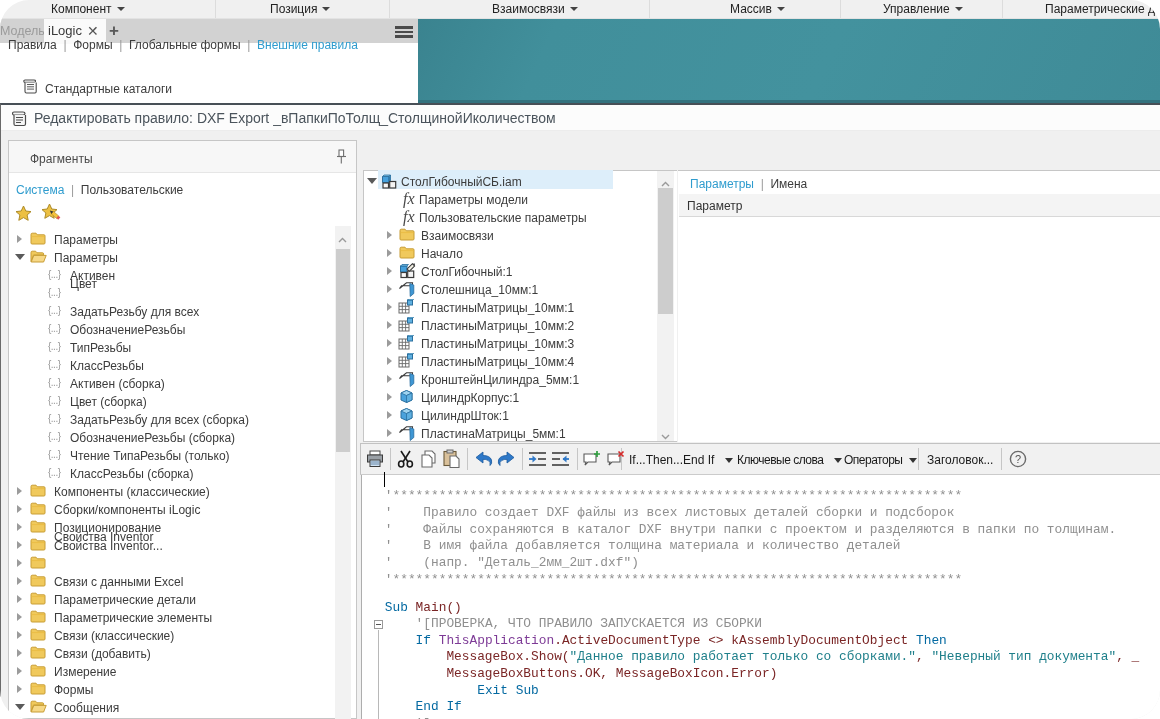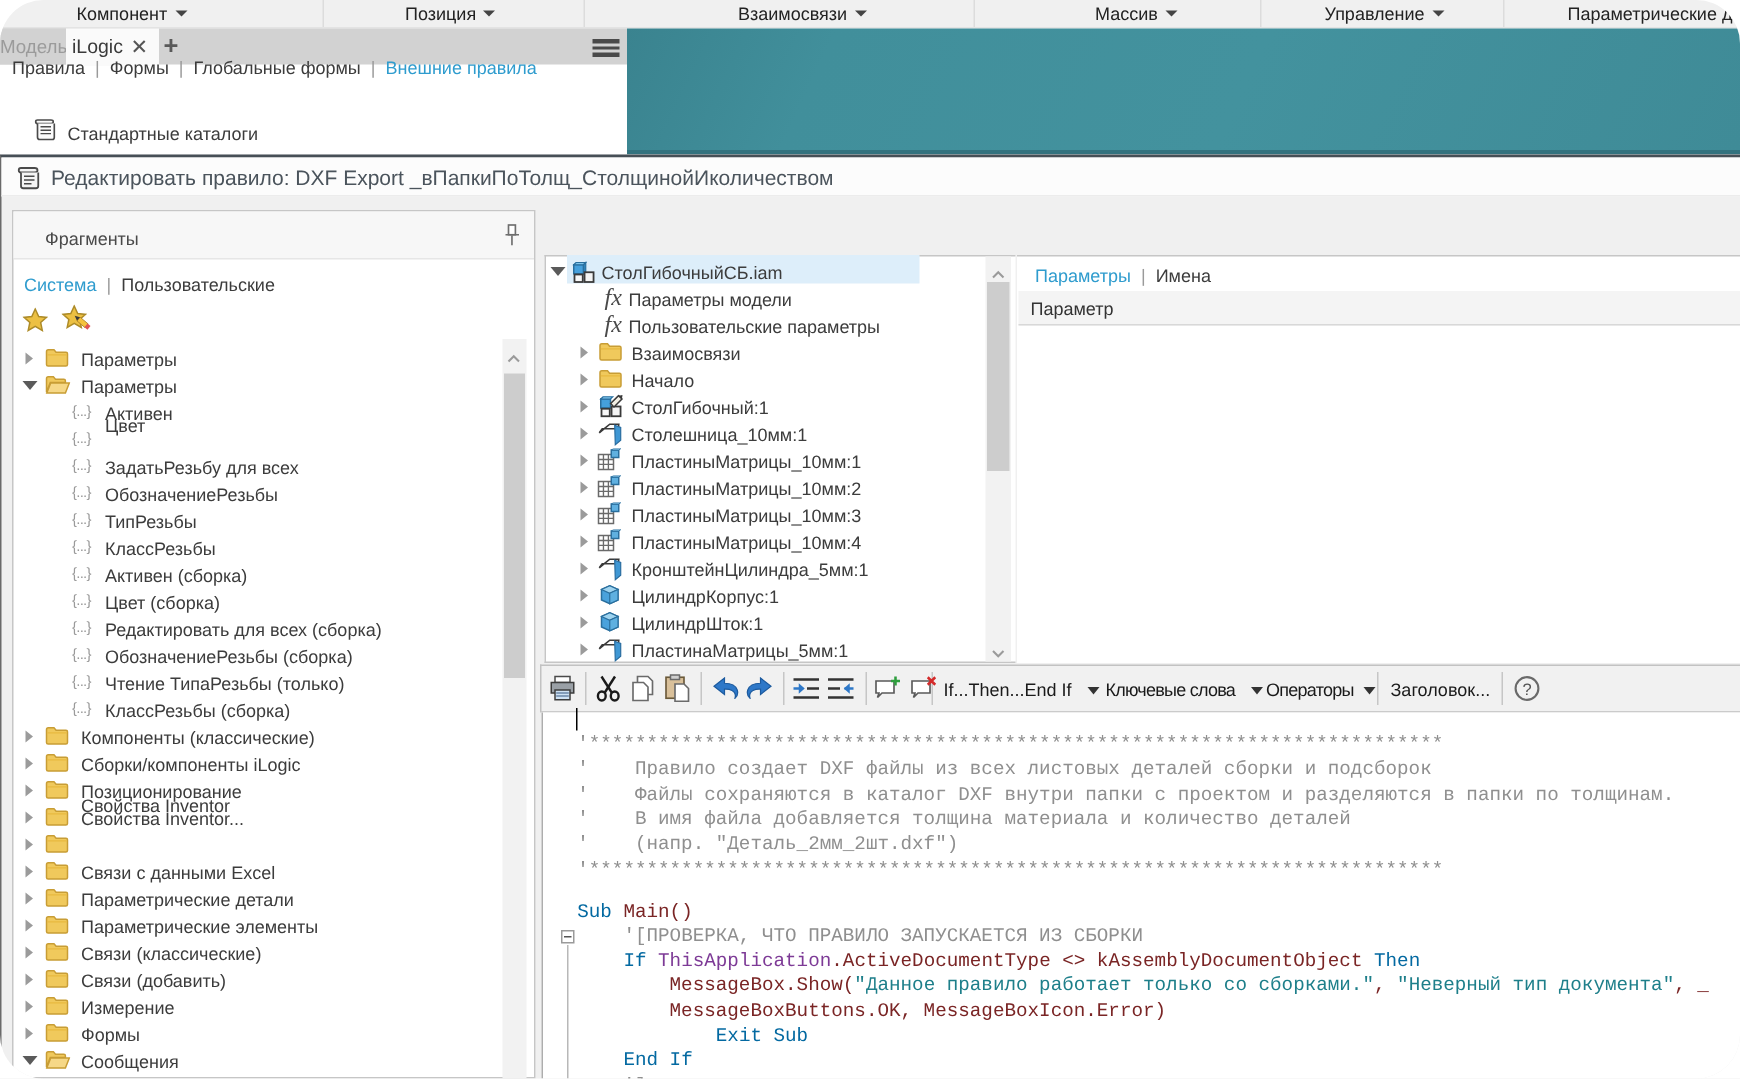--- a/index.html
+++ b/index.html
@@ -134,21 +134,21 @@
 <div class="abs ui" style="top:323px;left:70px;">ОбозначениеРезьбы</div>
 <div class="brace" style="top:341px;left:48px;">{...}</div>
 <div class="abs ui" style="top:341px;left:70px;">ТипРезьбы</div>
 <div class="brace" style="top:359px;left:48px;">{...}</div>
 <div class="abs ui" style="top:359px;left:70px;">КлассРезьбы</div>
 <div class="brace" style="top:377px;left:48px;">{...}</div>
 <div class="abs ui" style="top:377px;left:70px;">Активен (сборка)</div>
 <div class="brace" style="top:395px;left:48px;">{...}</div>
 <div class="abs ui" style="top:395px;left:70px;">Цвет (сборка)</div>
 <div class="brace" style="top:413px;left:48px;">{...}</div>
-<div class="abs ui" style="top:413px;left:70px;">Редактировать для всех (сборка)</div>
+<div class="abs ui" style="top:413px;left:70px;">ЗадатьРезьбу для всех (сборка)</div>
 <div class="brace" style="top:431px;left:48px;">{...}</div>
 <div class="abs ui" style="top:431px;left:70px;">ОбозначениеРезьбы (сборка)</div>
 <div class="brace" style="top:449px;left:48px;">{...}</div>
 <div class="abs ui" style="top:449px;left:70px;">Чтение ТипаРезьбы (только)</div>
 <div class="brace" style="top:467px;left:48px;">{...}</div>
 <div class="abs ui" style="top:467px;left:70px;">КлассРезьбы (сборка)</div>
 <div class="tri-r" style="top:487px;left:17px;"></div>
 <svg class="abs" style="top:484px;left:30px;" width="16" height="13" viewBox="0 0 16 13">
         <path d="M1,2.5 Q1,1.2 2.2,1.2 L6,1.2 L7.4,2.8 L14,2.8 Q15,2.8 15,3.9 L15,11 Q15,12 13.9,12 L2.1,12 Q1,12 1,11 Z" fill="#f0c95c" stroke="#c89d35" stroke-width="1"></path>
         <path d="M1.6,4.6 L14.4,4.6" stroke="#e8b93f" stroke-width="0.8" fill="none"></path>

